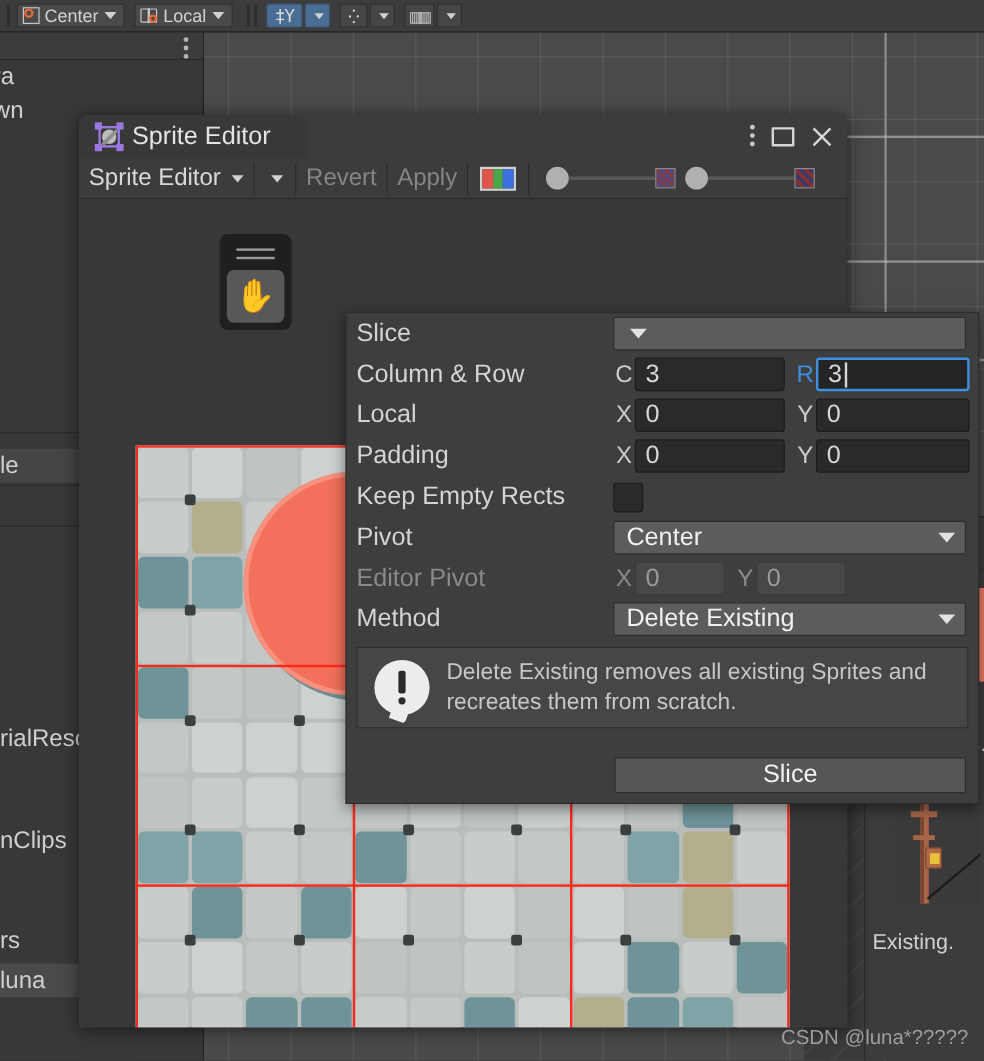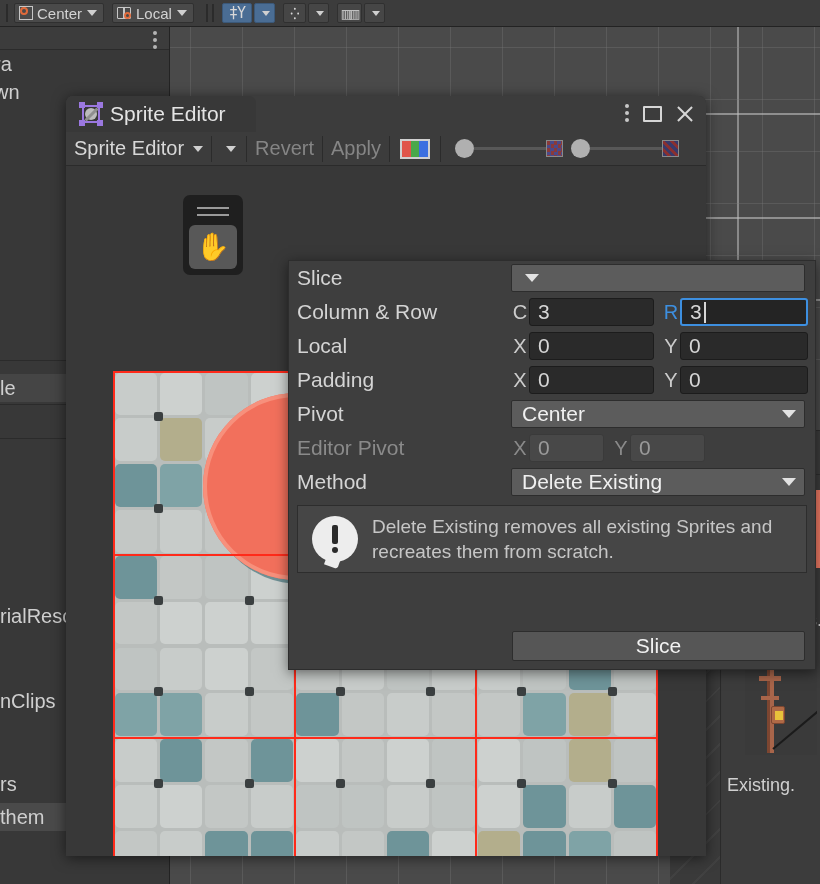--- a/index.html
+++ b/index.html
@@ -279,21 +279,21 @@
       <div class="proj-row" style="top:245px">
         <span>rialReso</span>
       </div>
       <div class="proj-row" style="top:330px">
         <span>nClips</span>
       </div>
       <div class="proj-row" style="top:413px">
         <span>rs</span>
       </div>
       <div class="proj-row sel" style="top:443px; width:68px; height:28px; display:flex; align-items:center;">
-        <span>them</span>
+        <span>luna</span>
       </div>
     </div>
 
     <div class="assets"></div>
     <div class="asset-sep" style="top:430px"></div>
     <div class="asset-label-top">ronmne</div>
     <div class="asset-sep" style="top:474px"></div>
 
     <div class="thumb thumb-grass">
       <div class="grass-rock">
@@ -648,20 +648,24 @@
         <span class="axis">X</span>
         <div class="ffield" style="width:125px">
           <span>0</span>
         </div>
         <span class="axis" style="margin-left:8px">Y</span>
         <div class="ffield" style="width:128px">
           <span>0</span>
         </div>
       </div>
 
+      <div class="frow">
+        <div class="flabel">Keep Empty Rects</div>
+        <div class="chk"></div>
+      </div>
 
       <div class="frow">
         <div class="flabel">Pivot</div>
         <div class="fdrop" style="width:294px">
           <span>Center</span>
           <span class="caret"></span>
         </div>
       </div>
 
       <div class="frow">
@@ -693,13 +697,14 @@
         </span>
         <span class="info-text">Delete Existing removes all existing Sprites and recreates them from scratch.</span>
       </div>
 
       <div class="slice-btn-row">
         <div class="slice-btn">Slice</div>
       </div>
     </div>
   </div>
 
+  <div class="watermark">CSDN @luna*?????</div>
 </div>
 
 </body></html>

